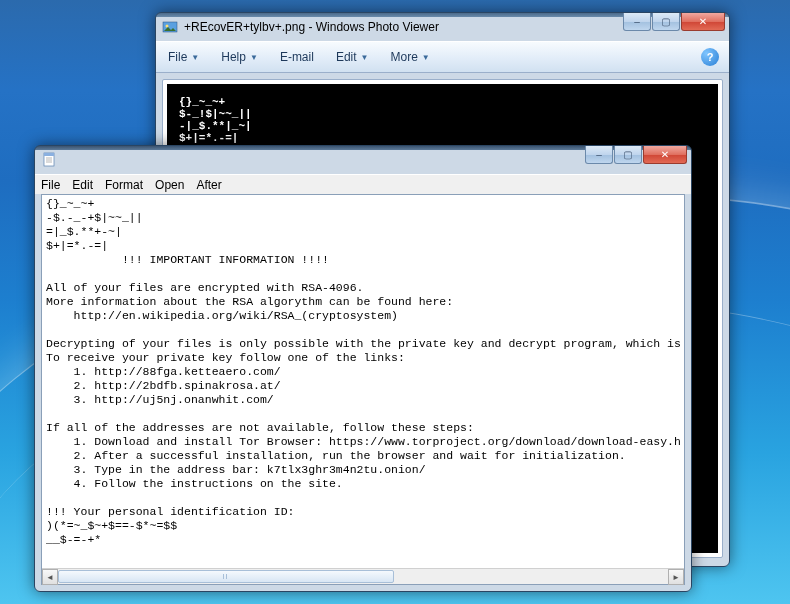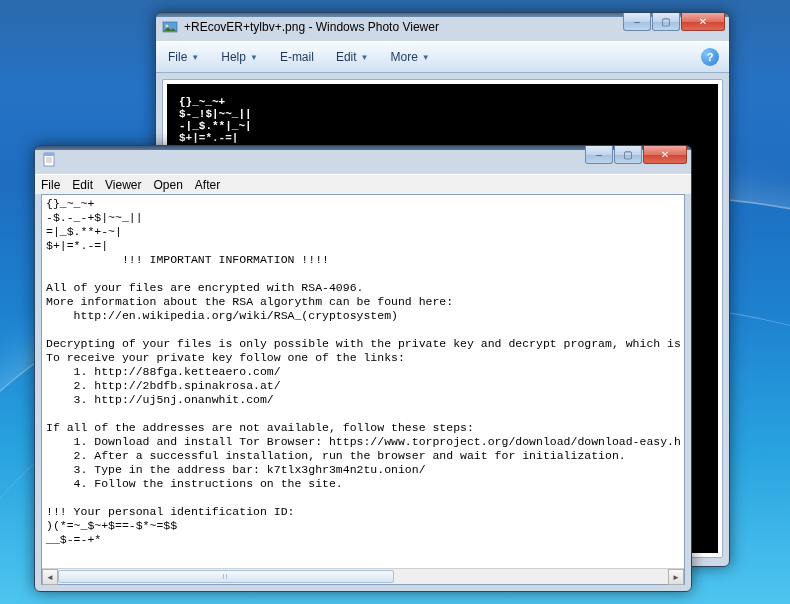--- a/index.html
+++ b/index.html
@@ -314,21 +314,21 @@
     </span>
     <div class="win-btns">
       <div class="win-btn">–</div>
       <div class="win-btn">▢</div>
       <div class="win-btn close">✕</div>
     </div>
   </div>
   <div class="np-menu">
     <span class="np-menu-item">File</span>
     <span class="np-menu-item">Edit</span>
-    <span class="np-menu-item">Viewer</span>
+    <span class="np-menu-item">Format</span>
     <span class="np-menu-item">Open</span>
     <span class="np-menu-item">After</span>
   </div>
   <div class="np-content-wrap">
     <div class="np-content">{}_~_~+
 -$.-_-+$|~~_||
 =|_$.**+-~|
 $+|=*.-=|
            !!! IMPORTANT INFORMATION !!!!
 

